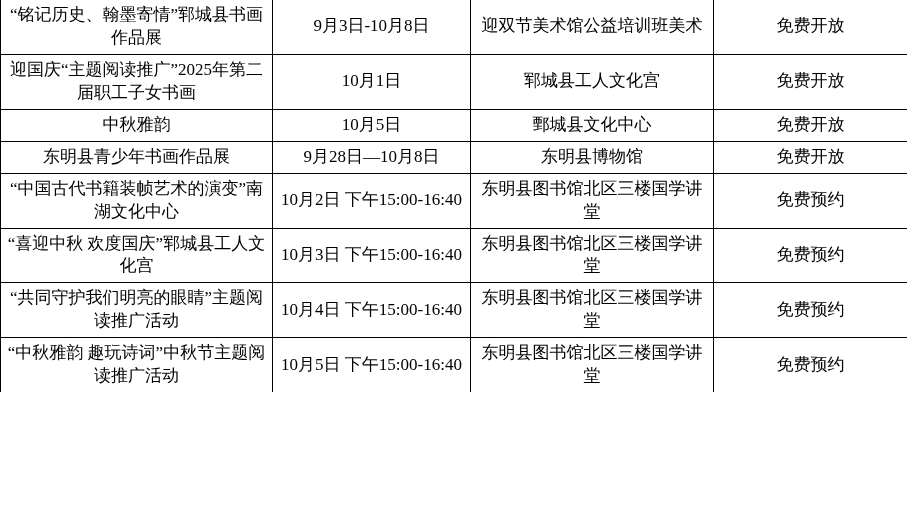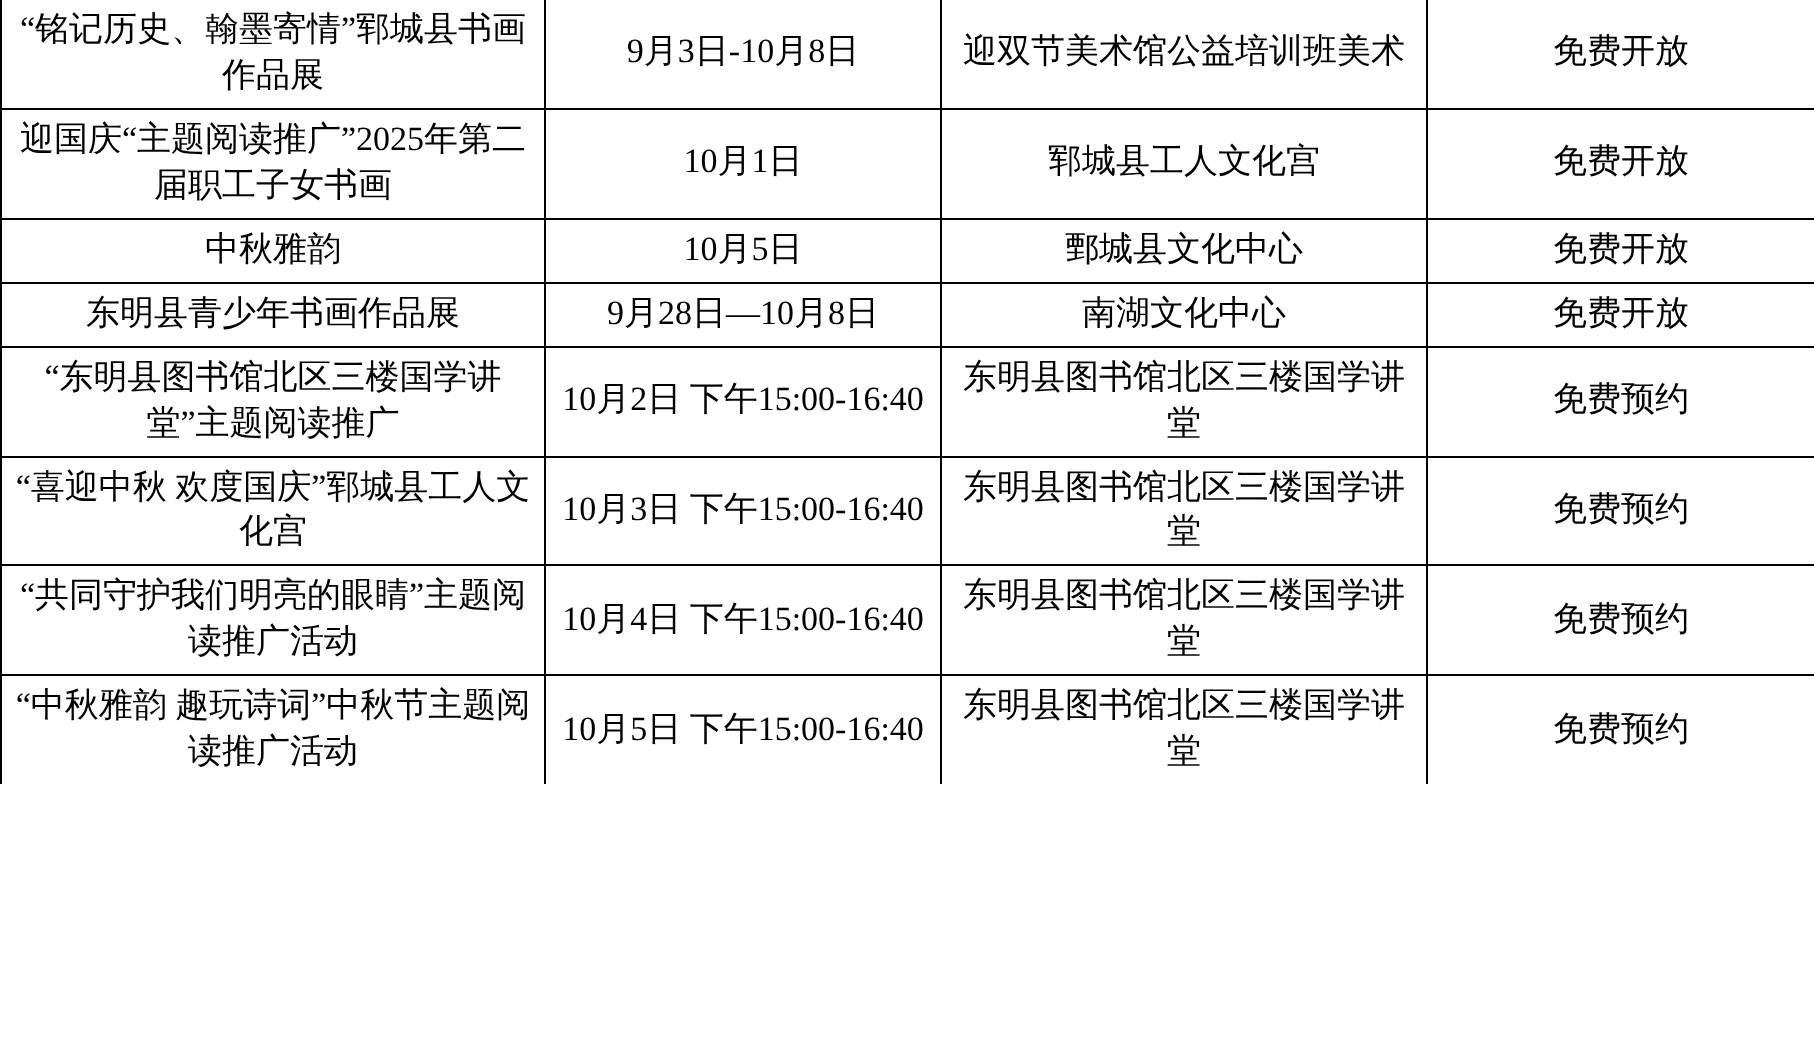--- a/index.html
+++ b/index.html
@@ -101,29 +101,29 @@
         </td>
     </tr>
     <tr>
       <td>
           <span class="cell-text">东明县青少年书画作品展</span>
         </td>
       <td>
           <span class="cell-text">9月28日—10月8日</span>
         </td>
       <td>
-          <span class="cell-text">南湖文化中心</span>
+          <span class="cell-text">东明县博物馆</span>
         </td>
       <td>
           <span class="cell-text">免费开放</span>
         </td>
     </tr>
     <tr>
       <td>
-          <span class="cell-text">“东明县图书馆北区三楼国学讲堂”主题阅读推广</span>
+          <span class="cell-text">“中国古代书籍装帧艺术的演变”南湖文化中心</span>
         </td>
       <td>
           <span class="cell-text">10月2日 下午15:00-16:40</span>
         </td>
       <td>
           <span class="cell-text">东明县图书馆北区三楼国学讲堂</span>
         </td>
       <td>
           <span class="cell-text">免费预约</span>
         </td>

